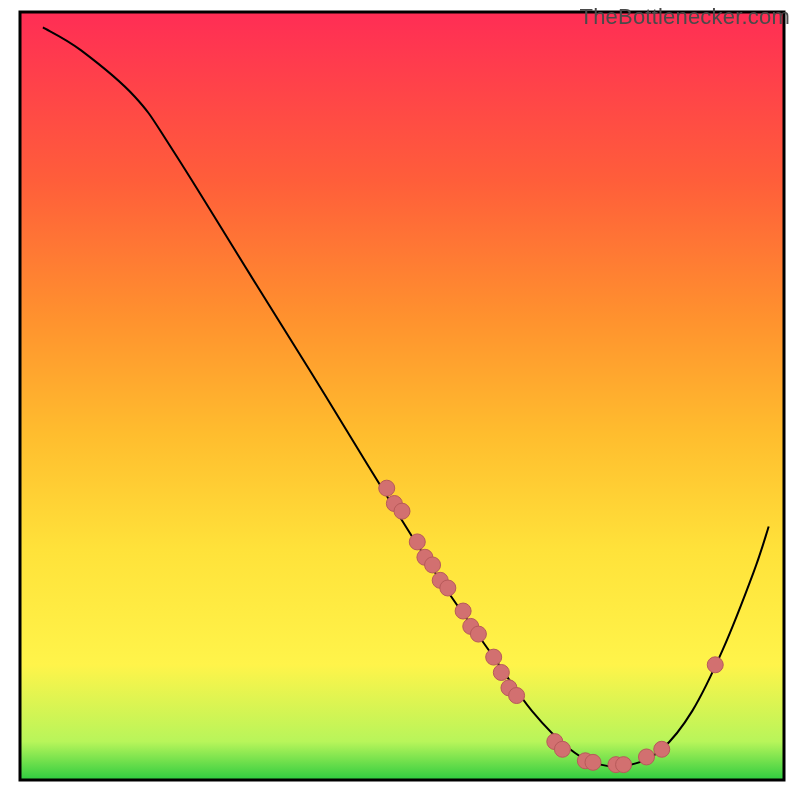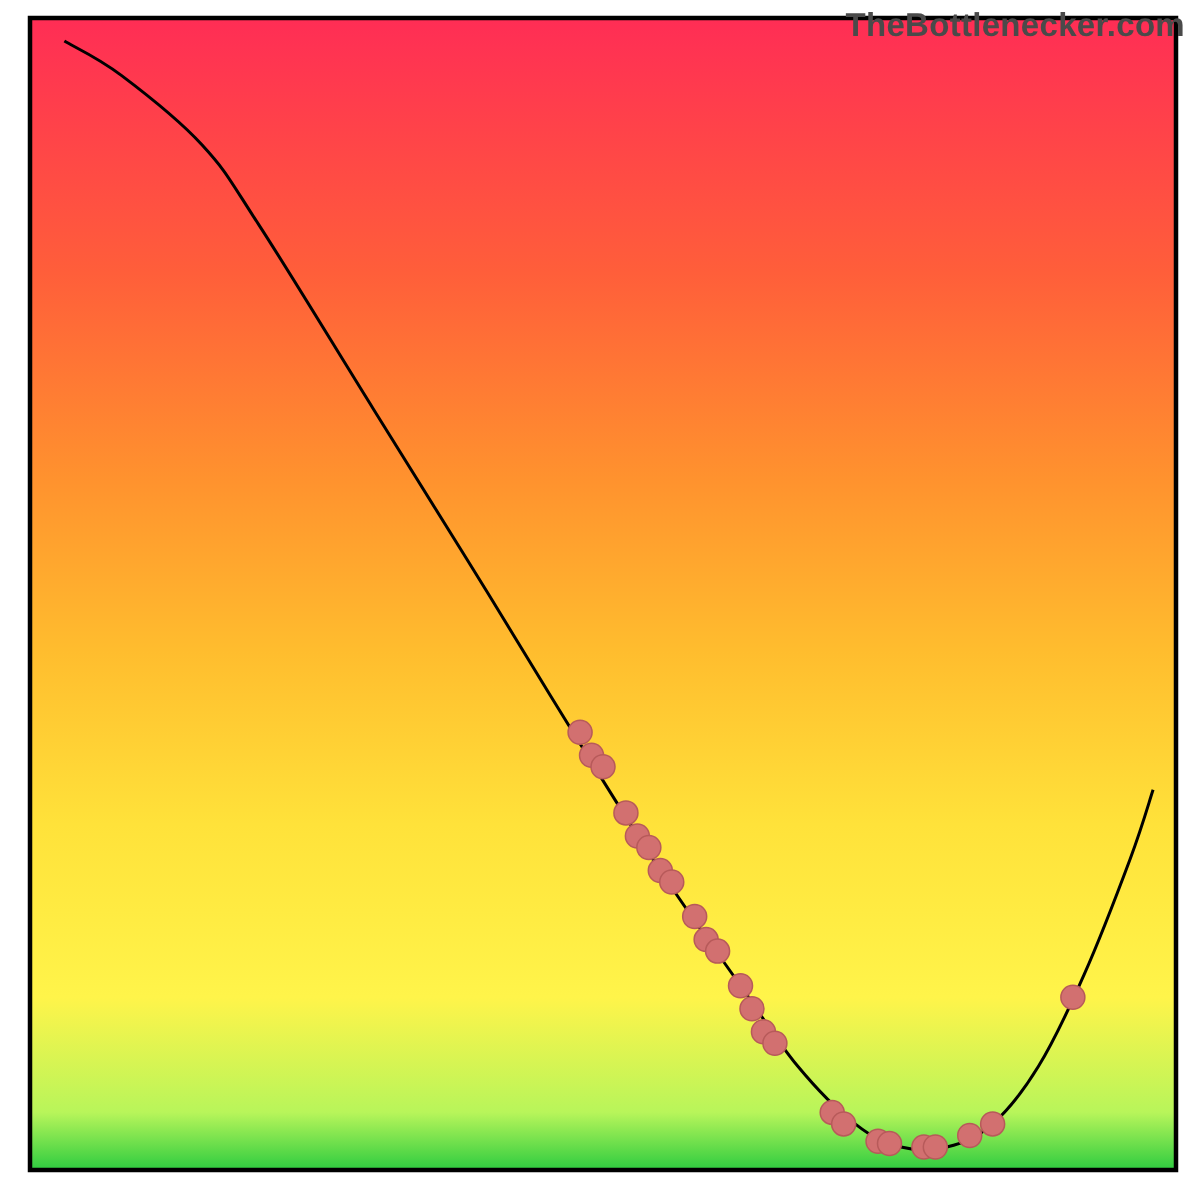--- a/index.html
+++ b/index.html
@@ -23,21 +23,21 @@
   #plot-svg {
     position: absolute;
     left: 0; top: 0;
     z-index: 1;
   }
   #watermark {
     position: absolute;
     top: 4px;
     right: 10px;
     font-size: 22px;
-    font-weight: 700;
+    font-weight: 400;
     color: #4a4a4a;
     z-index: 2;
     letter-spacing: 0.2px;
   }
 </style>
 </head>
 <body>
 
 <div id="container">
   <svg id="gradient-bg" width="800" height="800">

